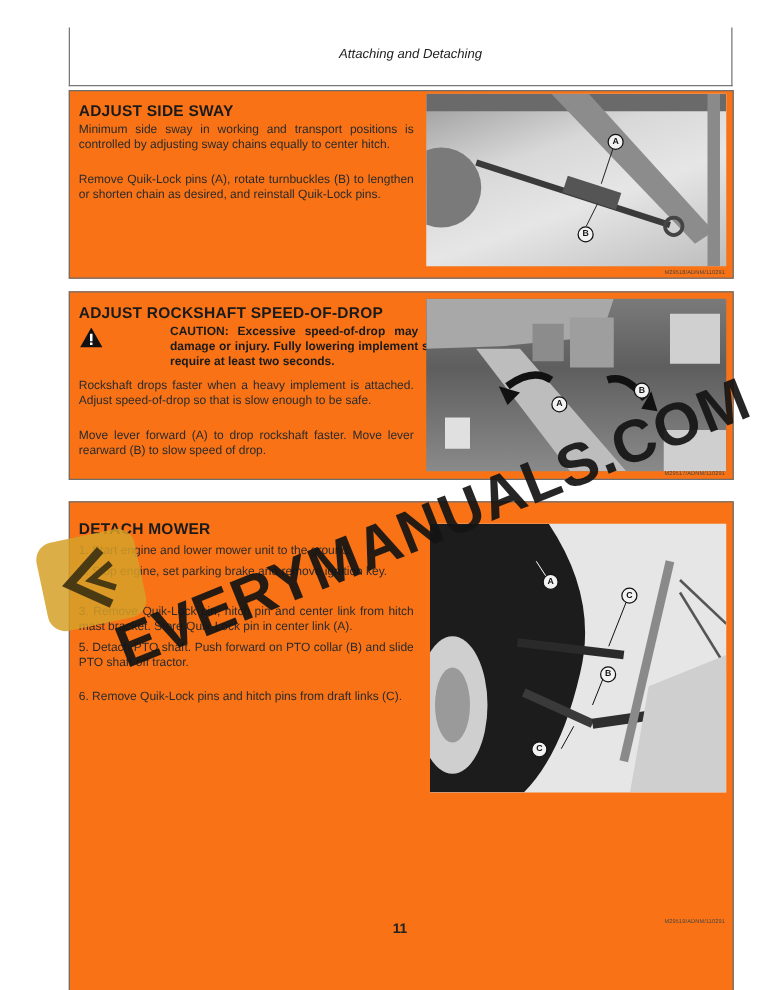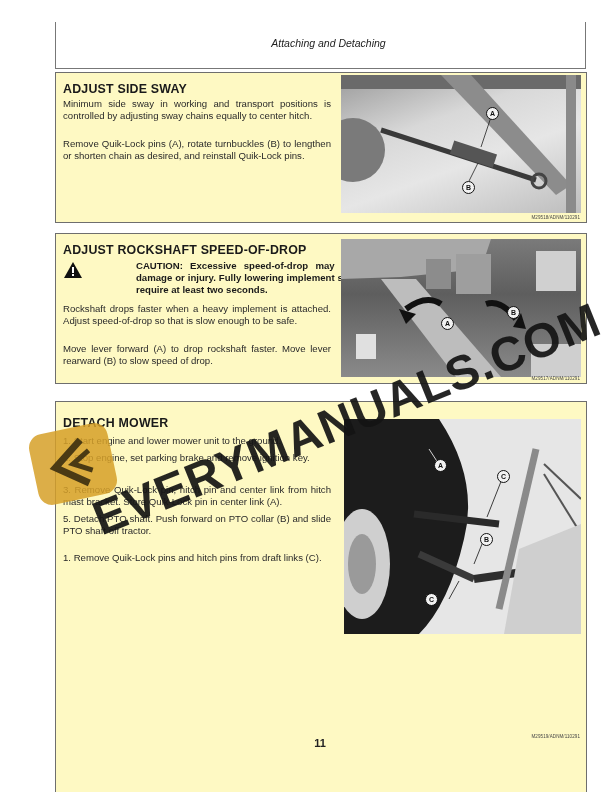--- a/index.html
+++ b/index.html
@@ -3,21 +3,21 @@
 <meta charset="utf-8">
 <style>
   html, body { margin:0; padding:0; background:#ffffff; }
   body { width:612px; height:792px; position:relative; overflow:hidden;
          font-family:"Liberation Sans", sans-serif; color:#1e1e1e; }
   .abs { position:absolute; }
   .header-box { left:55px; top:22px; width:531px; height:47px;
     border-left:1px solid #777; border-right:1px solid #777; border-bottom:1.5px solid #777; box-sizing:border-box; }
   .header-title { position:absolute; left:16px; right:0; top:15px; text-align:center;
     font-style:italic; font-size:10.5px; color:#222; }
-  .section { border:1.5px solid #6e6e6e; box-sizing:border-box; background:#fef9c3; }
+  .section { border:1.5px solid #6e6e6e; box-sizing:border-box; background:#f97316; }
   .sec-title { position:absolute; left:7px; font-weight:bold; font-size:12.4px; letter-spacing:0.2px; color:#1a1a1a; }
   .para { position:absolute; left:7px; width:268px; font-size:9.6px; line-height:12.2px; text-align:justify; color:#2a2a2a; }
   .photo { position:absolute; background:#cfcfcf; overflow:hidden; }
   .caption { position:absolute; font-size:4.5px; color:#444; letter-spacing:0.1px; }
   .callout { position:absolute; width:11px; height:11px; border:1px solid #111; border-radius:50%;
      background:#f2f2f2; font-size:7px; font-weight:bold; line-height:11px; text-align:center; color:#111; }
   .caution-text { position:absolute; left:42px; width:233px; font-weight:bold; font-size:9.6px; line-height:12.2px; text-align:justify; color:#1a1a1a;margin-left:38px; }
   .page-num { left:0; width:640px; top:737px; text-align:center; font-size:11px; font-weight:bold; color:#222; }
   .watermark { left:40px; top:300px; font-size:48px; font-weight:bold; color:rgba(20,20,20,0.92);
      transform:rotate(-22deg); transform-origin:left top; letter-spacing:1px; white-space:nowrap; }
@@ -82,21 +82,21 @@
   </div>
   <div class="caption" style="right:6px; top:142px;">M29517/ADNM/110291</div>
 </div>
 
 <div class="abs section" style="left:55px; top:401px; width:532px; height:442px;">
   <div class="sec-title" style="top:14px;">DETACH MOWER</div>
   <div class="para" style="top:33px;">1. Start engine and lower mower unit to the ground.</div>
   <div class="para" style="top:50px;">2. Stop engine, set parking brake and remove ignition key.</div>
   <div class="para" style="top:82px;">3. Remove Quik-Lock pin, hitch pin and center link from hitch mast bracket. Store Quik-Lock pin in center link (A).</div>
   <div class="para" style="top:111px;">5. Detach PTO shaft. Push forward on PTO collar (B) and slide PTO shaft off tractor.</div>
-  <div class="para" style="top:150px;">1. Remove Quik-Lock pins and hitch pins from draft links (C).</div>
+  <div class="para" style="top:150px;">6. Remove Quik-Lock pins and hitch pins from draft links (C).</div>
   <div class="photo" style="left:288px; top:17px; width:237px; height:215px; background:#e6e6e6;">
     <svg width="237" height="215">
       <path d="M0,0 L95,0 Q135,60 120,120 Q105,185 75,215 L0,215 Z" fill="#1c1c1c"></path>
       <ellipse cx="18" cy="145" rx="28" ry="55" fill="#cfcfcf"></ellipse>
       <ellipse cx="18" cy="145" rx="14" ry="30" fill="#9a9a9a"></ellipse>
       <line x1="70" y1="95" x2="155" y2="105" stroke="#2a2a2a" stroke-width="7"></line>
       <line x1="75" y1="135" x2="130" y2="160" stroke="#3a3a3a" stroke-width="7"></line>
       <line x1="130" y1="160" x2="235" y2="145" stroke="#2e2e2e" stroke-width="8"></line>
       <line x1="192" y1="30" x2="155" y2="190" stroke="#8a8a8a" stroke-width="7"></line>
       <line x1="200" y1="45" x2="237" y2="80" stroke="#555" stroke-width="2"></line>

